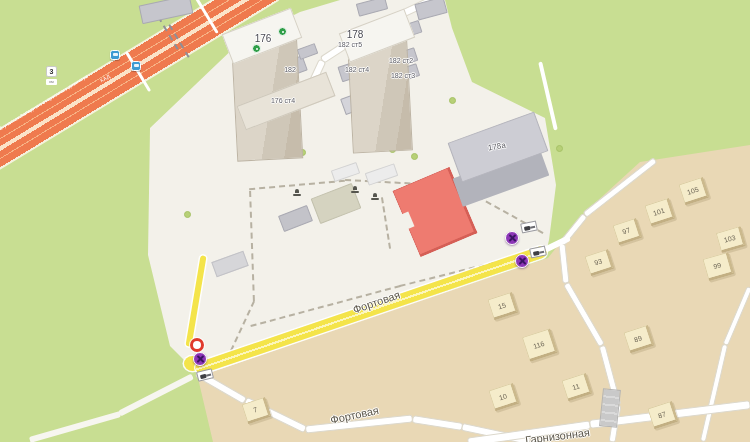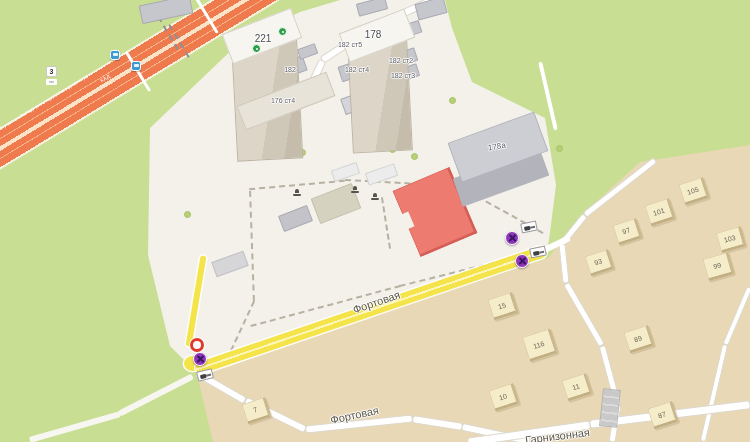--- a/index.html
+++ b/index.html
@@ -145,22 +145,22 @@
   <div class="yellow" style="left:150px;top:298px;width:92px;height:6px;transform:rotate(99.5deg);border-radius:3px;"></div>
   <div class="yellow" style="left:184px;top:356px;width:17px;height:15px;border-radius:50%;"></div>
   <div style="left:186px;top:304px;width:370px;height:12px;transform:rotate(-18.8deg);border-radius:6px;
               background:linear-gradient(to bottom,#f4e44a 0 5px,#fcf6bb 5px 7px,#f4e44a 7px 12px);
               box-shadow:0 0 0 1.5px rgba(255,255,255,.9);"></div>
 
   <div class="stlabel" style="left:352px;top:297px;transform:rotate(-18.8deg);">Фортовая</div>
   <div class="stlabel" style="left:330px;top:410px;transform:rotate(-12deg);">Фортовая</div>
   <div class="stlabel" style="left:525px;top:431px;transform:rotate(-7deg);">Гарнизонная</div>
 
-  <div class="blabel big" style="left:263px;top:39px;">221</div>
-  <div class="blabel big" style="left:373px;top:35px;">178</div>
+  <div class="blabel big" style="left:263px;top:39px;">176</div>
+  <div class="blabel big" style="left:355px;top:35px;">178</div>
   <div class="blabel" style="left:290px;top:69px;">182</div>
   <div class="blabel" style="left:350px;top:44px;">182 ст5</div>
   <div class="blabel" style="left:357px;top:69px;">182 ст4</div>
   <div class="blabel" style="left:401px;top:60px;">182 ст2</div>
   <div class="blabel" style="left:403px;top:75px;">182 ст3</div>
   <div class="blabel" style="left:283px;top:100px;">176 ст4</div>
   <div class="blabel" style="left:497px;top:147px;font-size:8px;transform:translate(-50%,-50%) rotate(-10deg);">178а</div>
 
   <div class="house" style="left:681px;top:180px;width:26px;height:22px;transform:rotate(-18deg);">
       <span>105</span>

